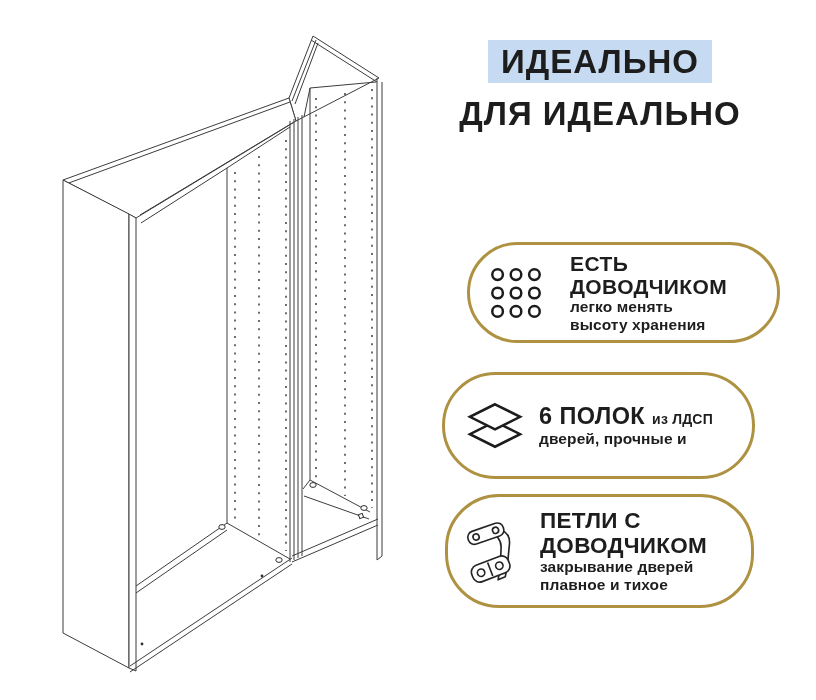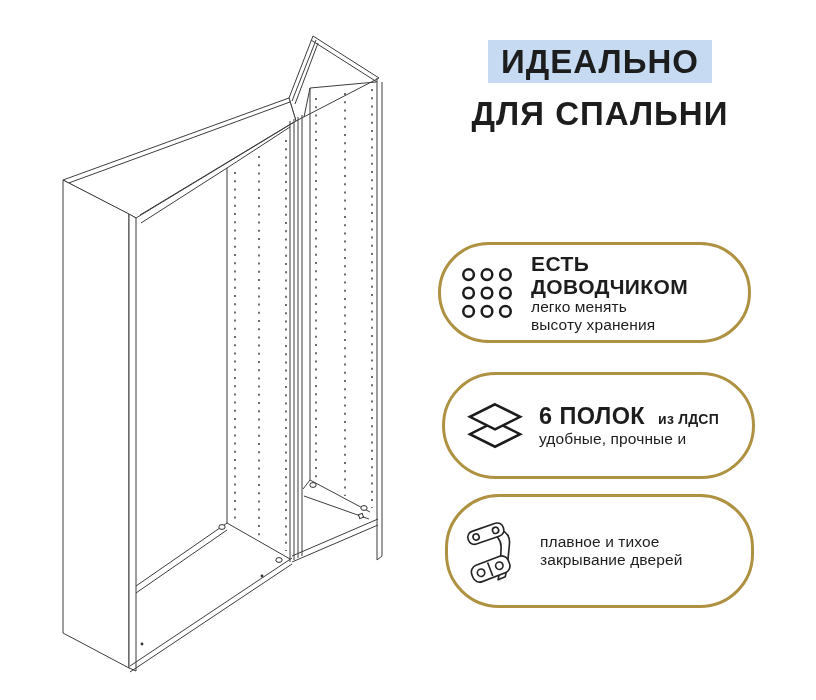--- a/index.html
+++ b/index.html
@@ -18,32 +18,32 @@
     display:inline-block;font-size:33px;font-weight:bold;letter-spacing:1px;
     line-height:43px;padding:0 13px;color:var(--text,#1d1d1d);white-space:nowrap;
   }
   .hl-bg{background:var(--blue,#c6dbf2);}
 
   
   .badge{
     position:absolute;background:#fff;border:3px solid var(--gold,#ae9242);
     border-radius:54px;display:flex;align-items:center;box-sizing:border-box;
   }
-  .badge1{left:438px;top:242px;width:313px;height:101px;padding-left:20px;gap:18px;}
+  .badge1{left:467px;top:242px;width:313px;height:101px;padding-left:20px;gap:28px;}
   .badge2{left:442px;top:372px;width:313px;height:107px;padding-left:22px;gap:16px;}
   .badge3{left:445px;top:494px;width:309px;height:114px;padding-left:16px;gap:12px;}
   .badge-icon{flex:0 0 auto;display:flex;align-items:center;justify-content:center;}
   .badge-text{display:flex;flex-direction:column;}
   .b-title{font-weight:bold;color:var(--text,#1d1d1d);}
   .badge1 .b-title{font-size:21px;line-height:23px;letter-spacing:.4px;}
   .badge3 .b-title{font-size:22.5px;line-height:25px;letter-spacing:.3px;}
-  .title-row{display:flex;align-items:baseline;gap:13px;}
+  .title-row{display:flex;align-items:baseline;gap:7px;}
   .b-title-strong{font-size:23.5px;font-weight:bold;letter-spacing:.4px;}
   .b-title-rest{font-size:14px;font-weight:bold;letter-spacing:.2px;}
-  .b-sub{font-size:15.5px;line-height:18px;font-weight:400;letter-spacing:.1px;}
+  .b-sub{font-size:15.5px;line-height:18px;font-weight:700;letter-spacing:.1px;}
   .b-sub span{display:block;}
   .b-title span{display:block;}
 </style>
 </head>
 <body>
 
 <div class="canvas">
 
   <svg class="wardrobe" viewBox="0 0 450 700" aria-hidden="true">
     <g stroke="#3d3d3d" fill="none" stroke-width="1" stroke-linejoin="round">
@@ -107,21 +107,21 @@
       <ellipse cx="313" cy="485" rx="3.2" ry="2.4"></ellipse>
       <ellipse cx="364" cy="508" rx="3.2" ry="2.4"></ellipse>
       <rect x="359" y="514" width="4" height="4" transform="rotate(-20 361 516)"></rect>
       <circle cx="142" cy="644" r="1.4" fill="#2f2f2f" stroke="none"></circle>
       <circle cx="262" cy="576" r="1.4" fill="#2f2f2f" stroke="none"></circle>
     </g>
   </svg>
 
   <div class="headline">
     <span class="hl-line hl-bg">ИДЕАЛЬНО</span>
-    <span class="hl-line">ДЛЯ СПАЛЬНИ</span>
+    <span class="hl-line">ДЛЯ ИДЕАЛЬНО</span>
   </div>
 
   <div class="badge badge1">
     <div class="badge-icon">
       <svg width="52" height="52" viewBox="0 0 48 48" fill="none" stroke="#1c1c1c" stroke-width="2.3">
         <circle cx="7" cy="7" r="4.9"></circle>
           <circle cx="24" cy="7" r="4.9"></circle>
           <circle cx="41" cy="7" r="4.9"></circle>
         <circle cx="7" cy="24" r="4.9"></circle>
           <circle cx="24" cy="24" r="4.9"></circle>
@@ -149,21 +149,21 @@
         <polygon points="29,20 55,33 29,46 3,33"></polygon>
         <polygon points="29,2 55,15 29,28 3,15" fill="#ffffff"></polygon>
       </svg>
     </div>
     <div class="badge-text">
       <div class="title-row">
         <span class="b-title-strong">6 ПОЛОК</span>
         <span class="b-title-rest">из ЛДСП</span>
       </div>
       <div class="b-sub">
-        <span>удобные, прочные и</span>
+        <span>дверей, прочные и</span>
       </div>
     </div>
   </div>
 
   <div class="badge badge3">
     <div class="badge-icon">
       <svg width="64" height="72" viewBox="0 0 62 70" fill="#ffffff" stroke="#252525" stroke-width="1.6" stroke-linejoin="round">
         <path d="M31,13 C41,15 45,21 44,29 L42,50 L35,53 L36,31 C36,24 31,19 26,17 Z"></path>
         <path d="M42,50 L40,60 L33,63 L35,53 Z"></path>
         <g transform="rotate(-19 20 18)">
@@ -173,20 +173,24 @@
         </g>
         <g transform="rotate(-21 26 53)">
           <rect x="7" y="44" width="38" height="17" rx="7"></rect>
           <circle cx="16" cy="52.5" r="3.6"></circle>
           <circle cx="35" cy="52.5" r="3.6"></circle>
           <line x1="25.5" y1="45.5" x2="25.5" y2="59.5"></line>
         </g>
       </svg>
     </div>
     <div class="badge-text">
+      <div class="b-title">
+        <span>ПЕТЛИ С</span>
+        <span>ДОВОДЧИКОМ</span>
+      </div>
       <div class="b-sub">
+        <span>закрывание дверей</span>
         <span>плавное и тихое</span>
-        <span>закрывание дверей</span>
       </div>
     </div>
   </div>
 
 </div>
 
 </body></html>

